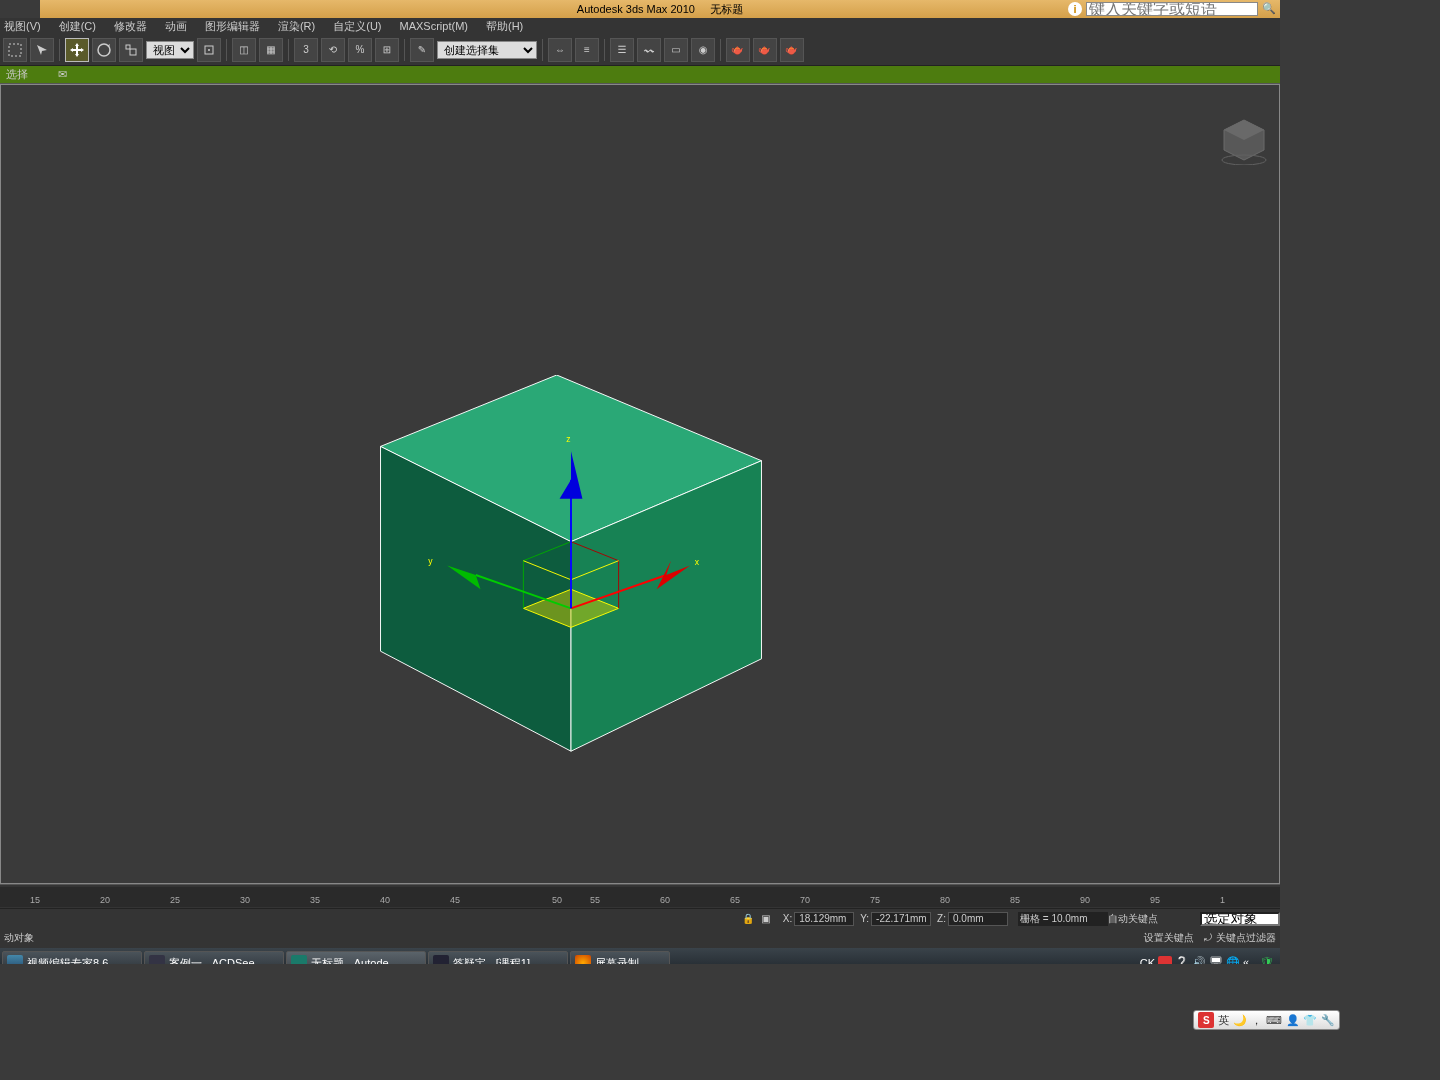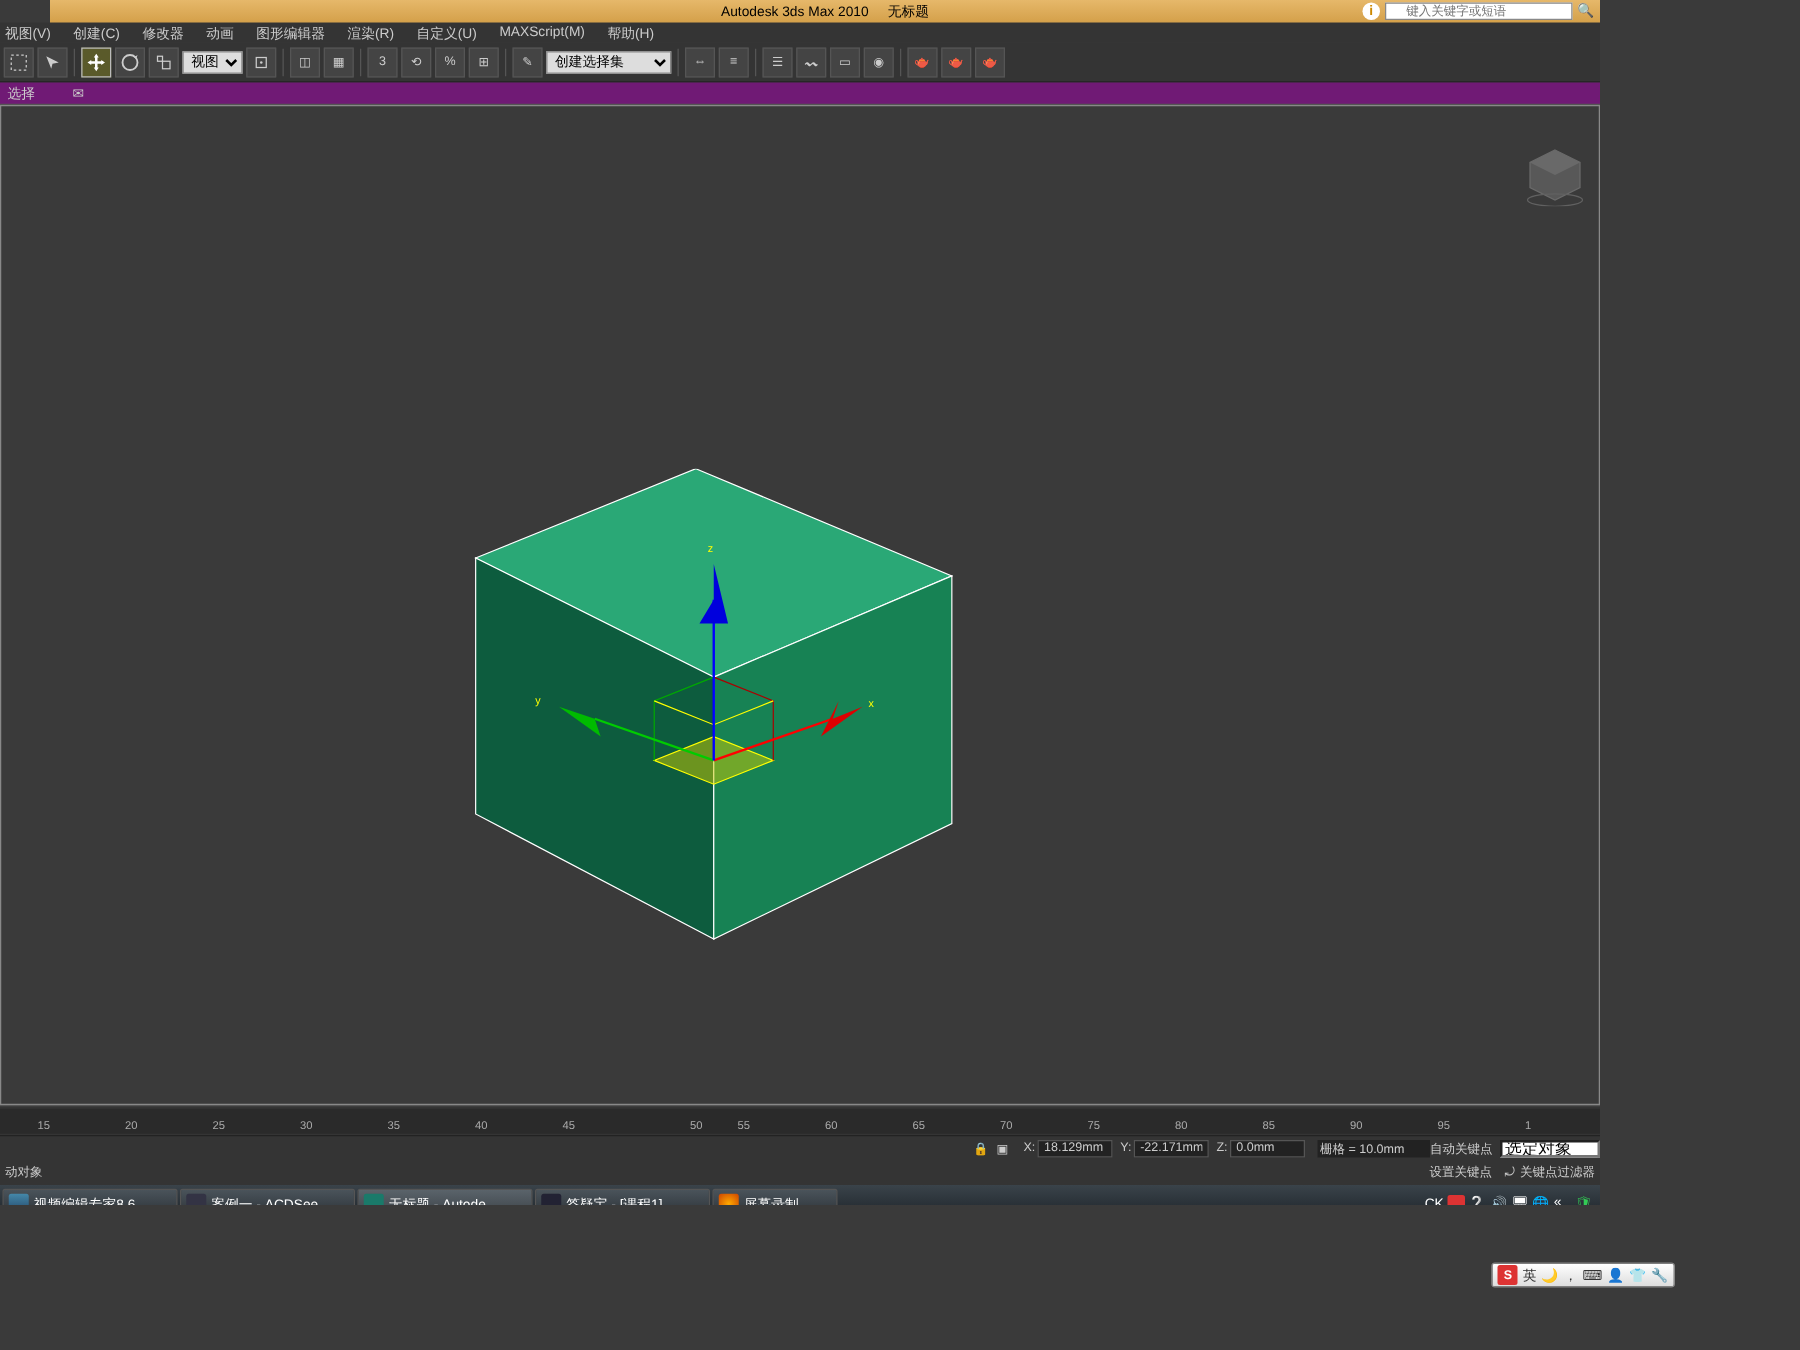--- a/index.html
+++ b/index.html
@@ -1,54 +1,54 @@
 <!DOCTYPE html>
 <html><head>
 <meta charset="utf-8">
 <style>
 * { margin: 0; padding: 0; box-sizing: border-box; font-family: "Microsoft YaHei", Arial, sans-serif; }
 body { width: 1280px; height: 964px; background: #3a3a3a; overflow: hidden; font-size: 11px; color: #ccc; }
 
 .title-bar { height: 18px; background: linear-gradient(#e6b86a, #d4a04a); display: flex; align-items: center; position: relative; margin-left: 40px; }
 .title-center { position: absolute; left: 50%; transform: translateX(-50%); color: #000; font-size: 11px; }
 .title-right { position: absolute; right: 4px; display: flex; gap: 4px; align-items: center; }
-.search-box { background: #fff; width: 150px; height: 14px; font-size: 10px; color: #999; padding: 0 16px; border: 1px solid #888; }
+.search-box { background: #fff; width: 172px; height: 14px; font-size: 16px; color: #999; padding: 0 2px; border: 1px solid #888; }
 
 .menu-bar { height: 16px; background: #343434; display: flex; gap: 18px; padding: 0 4px; align-items: center; color: #ccc; font-size: 11px; }
 .menu-item { cursor: default; }
 
 .toolbar { height: 32px; background: #343434; border-bottom: 1px solid #222; display: flex; align-items: center; padding: 0 3px; gap: 3px; }
 .tool-btn { width: 24px; height: 24px; background: #444; border: 1px solid #555; display: flex; align-items: center; justify-content: center; color: #ccc; font-size: 10px; }
 .tool-btn.active { background: #5a5a2a; border-color: #bbb; }
 .tool-sep { width: 1px; height: 22px; background: #555; margin: 0 2px; }
 .tool-dropdown { background: #ddd; color: #000; height: 18px; padding: 0 2px; font-size: 11px; border: 1px solid #888; }
 .tool-select-set { width: 100px; }
 
-.sub-bar { height: 18px; background: #701a75; border-bottom: 1px solid #555; display: flex; align-items: center; padding: 0 6px; gap: 30px; font-size: 11px; }
+.sub-bar { height: 18px; background: #4d7c0f; border-bottom: 1px solid #555; display: flex; align-items: center; padding: 0 6px; gap: 30px; font-size: 11px; }
 
 .viewport { position: relative; width: 100%; height: 800px; background: #3a3a3a; border: 1px solid #888; }
 .viewcube-corner { position: absolute; top: 30px; right: 10px; width: 50px; height: 50px; opacity: 0.5; }
 
 .cube-scene { position: absolute; left: 370px; top: 290px; width: 400px; height: 400px; }
 .cube-top { fill: #2aa876; stroke: #fff; stroke-width: 1; }
 .cube-left { fill: #0d5c3e; stroke: #fff; stroke-width: 1; }
 .cube-right { fill: #178254; stroke: #fff; stroke-width: 1; }
 
 .gizmo-label { font-size: 9px; fill: #ff0; }
 
 .timeline { height: 24px; background: #343434; display: flex; align-items: center; position: relative; border-top: 1px solid #555; }
 .timeline-ruler { flex: 1; height: 20px; background: #2a2a2a; position: relative; overflow: hidden; }
 .timeline-tick { position: absolute; bottom: 2px; font-size: 9px; color: #aaa; }
 
 .status-bar { height: 20px; background: #343434; border-top: 1px solid #222; display: flex; align-items: center; font-size: 10px; }
 .coord-field { background: #222; color: #ccc; width: 60px; height: 14px; padding: 0 4px; font-size: 10px; border: 1px solid #555; margin-left: 2px; }
 .coord-label { margin-left: 6px; }
 .grid-field { background: #222; width: 90px; height: 14px; padding: 0 2px; }
 .status-right { margin-left: auto; display: flex; align-items: center; gap: 6px; }
-.key-filter { background: #fff; color: #000; width: 80px; height: 14px; padding: 0 2px; }
+.key-filter { background: #fff; color: #000; width: 80px; height: 14px; padding: 0 2px; margin-left: 36px; }
 
 .bottom-row { height: 20px; background: #343434; display: flex; align-items: center; font-size: 10px; padding: 0 4px; }
 
 .taskbar { height: 30px; background: linear-gradient(#3a434a, #1a2026); display: flex; align-items: center; padding: 0 2px; gap: 2px; }
 .task-item { height: 24px; min-width: 140px; background: linear-gradient(#4a535a, #2a3036); border: 1px solid #555; border-radius: 2px; display: flex; align-items: center; gap: 4px; padding: 0 4px; color: #fff; font-size: 11px; }
 .task-item.active { background: linear-gradient(#5a636a, #3a4046); }
 .task-icon { width: 16px; height: 16px; background: #789; border-radius: 2px; }
 .tray { margin-left: auto; display: flex; align-items: center; gap: 3px; color: #fff; font-size: 11px; padding: 0 4px; }
 .tray-icon { width: 14px; height: 14px; }
 

